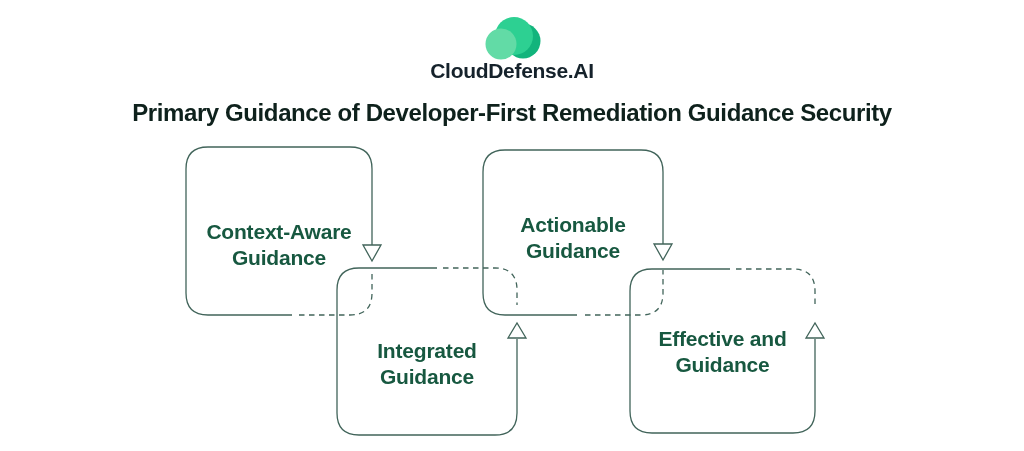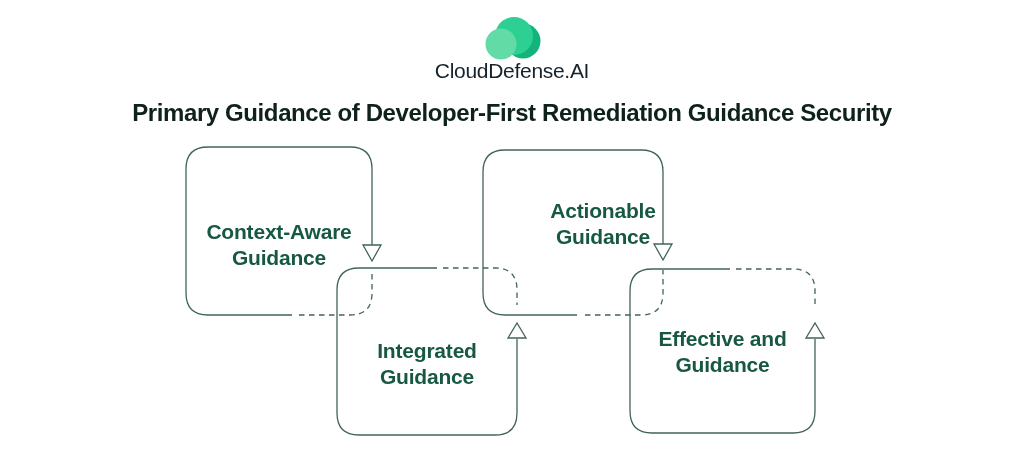--- a/index.html
+++ b/index.html
@@ -22,21 +22,21 @@
   .logo-back  { fill: var(--logo-back-circle, #12b47c); }
   .logo-main  { fill: var(--logo-main-circle, #2dd092); }
   .logo-front { fill: var(--logo-front-circle, #62dba6); }
   .brand-text {
     position: absolute;
     left: 0;
     top: 59px;
     width: 1024px;
     text-align: center;
     font-size: 21px;
-    font-weight: 400;
+    font-weight: 700;
     letter-spacing: -0.3px;
     color: var(--brand-text-color, #15222b);
   }
   .page-title {
     position: absolute;
     left: 0;
     top: 99px;
     width: 1024px;
     text-align: center;
     font-size: 24px;
@@ -75,21 +75,21 @@
     align-items: center;
     justify-content: center;
     text-align: center;
     font-size: 21px;
     font-weight: 700;
     line-height: 26px;
     letter-spacing: -0.2px;
     color: var(--label-color, #175840);
   }
   .label-1 { left: 186px; top: 147px; width: 186px; height: 168px; padding-top: 4px; box-sizing: border-box; margin-top: 12px; }
-  .label-2 { left: 483px; top: 146px; width: 180px; height: 165px; padding-bottom: 10px; box-sizing: border-box; margin-left: 30px; }
+  .label-2 { left: 483px; top: 160px; width: 180px; height: 165px; padding-bottom: 10px; box-sizing: border-box; }
   .label-3 { left: 337px; top: 268px; width: 180px; height: 167px; padding-top: 24px; box-sizing: border-box; }
   .label-4 { left: 630px; top: 269px; width: 185px; height: 152px; padding-top: 14px; box-sizing: border-box; }
 </style>
 </head>
 <body>
 
 <div class="canvas">
 
   <svg class="logo-svg" viewBox="0 0 58 48" aria-hidden="true">
     <circle class="logo-back" cx="39" cy="27" r="17.5"></circle>

